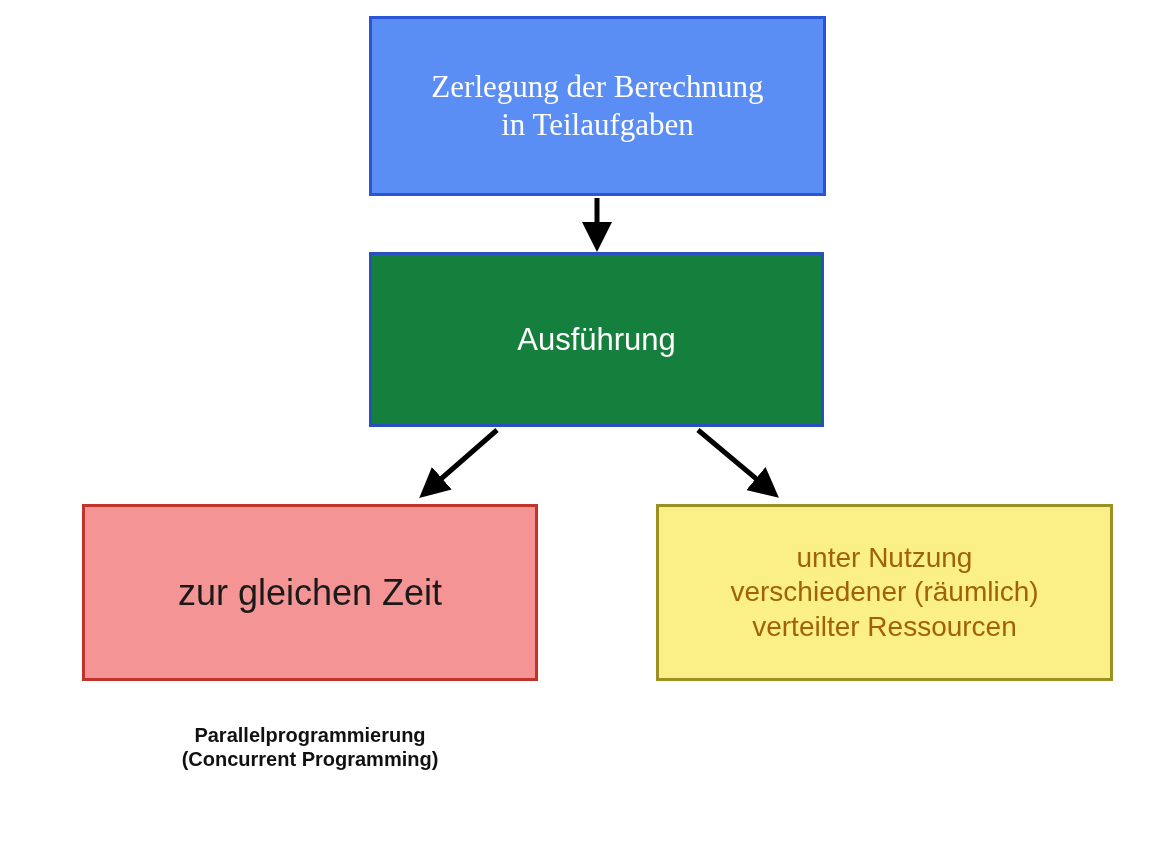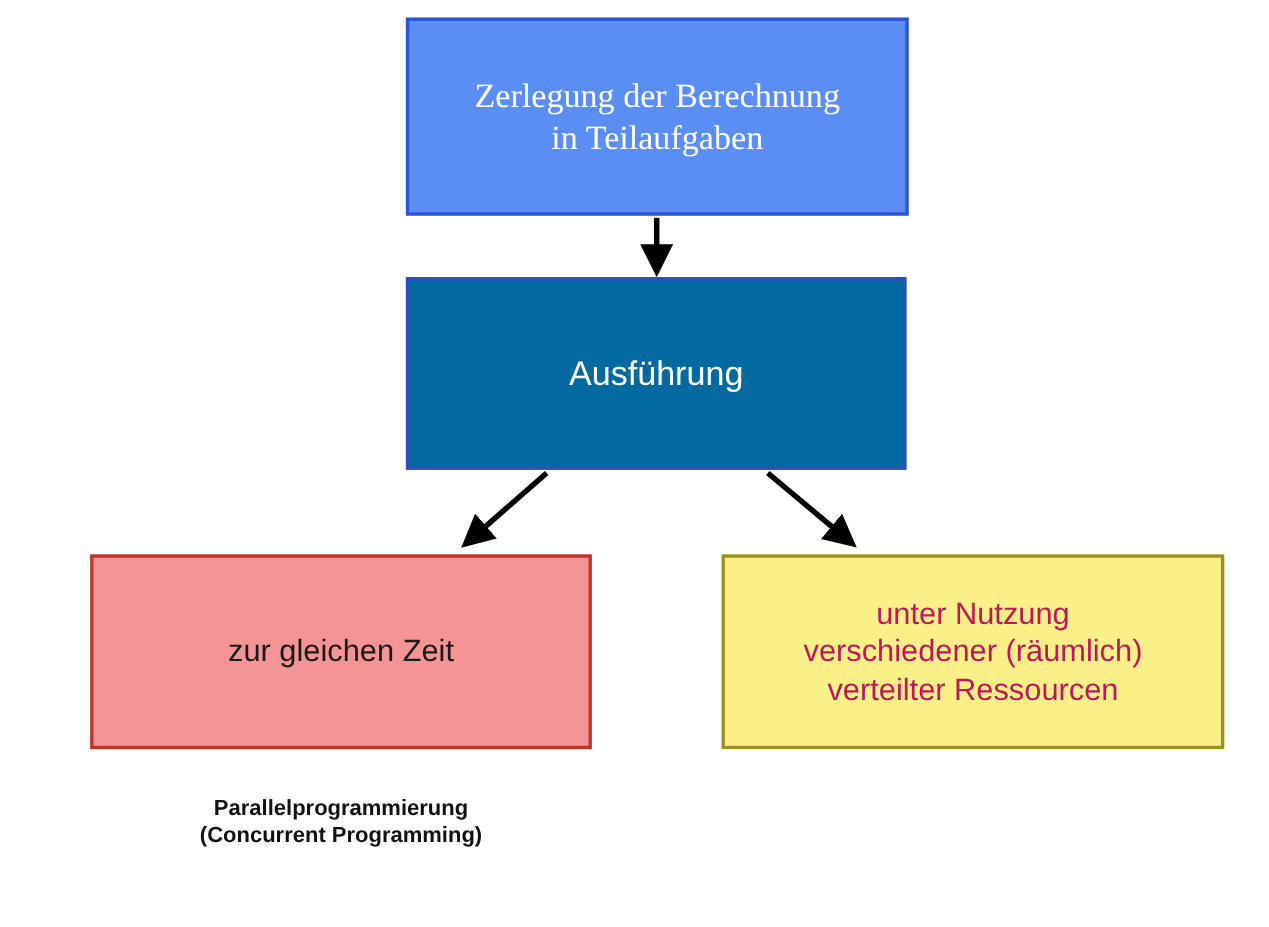--- a/index.html
+++ b/index.html
@@ -44,48 +44,48 @@
     font-size: 31px;
     font-family: Liberation Serif, serif;
   }
 
   
   #box-execution {
     left: 369px;
     top: 252px;
     width: 455px;
     height: 175px;
-    background: #0369a1;
+    background: #15803d;
     border: 3px solid #2a4fbe;
     color: #ffffff;
     font-size: 31px;
   }
 
   
   #box-same-time {
     left: 82px;
     top: 504px;
     width: 456px;
     height: 177px;
     background: #f49494;
     border: 3px solid #c0342c;
     color: #1a1a1a;
-    font-size: 28px;
+    font-size: 36px;
     justify-content: center;
   }
 
   
   #box-distributed-resources {
     left: 656px;
     top: 504px;
     width: 457px;
     height: 177px;
     background: #fbf088;
     border: 3px solid #9a9122;
-    color: #be185d;
+    color: #a16207;
     font-size: 28px;
   }
 
   .caption {
     position: absolute;
     text-align: center;
     color: #111111;
     font-weight: bold;
     line-height: 1.22;
     white-space: pre-line;

